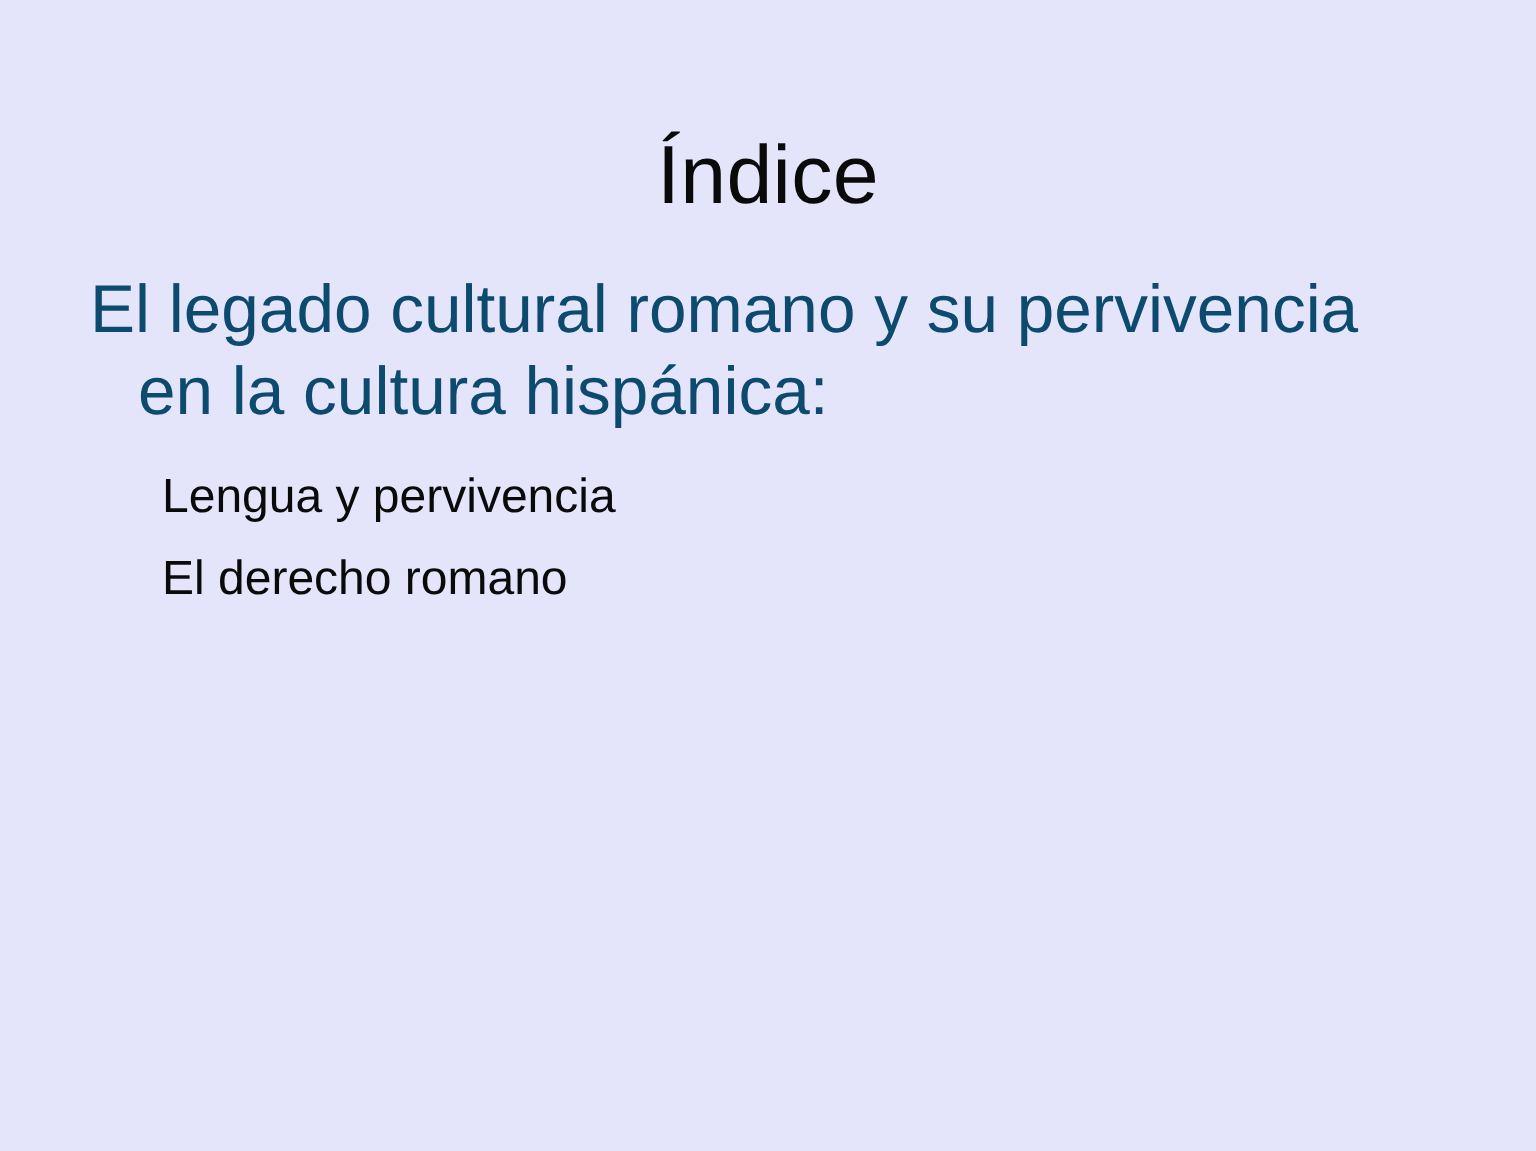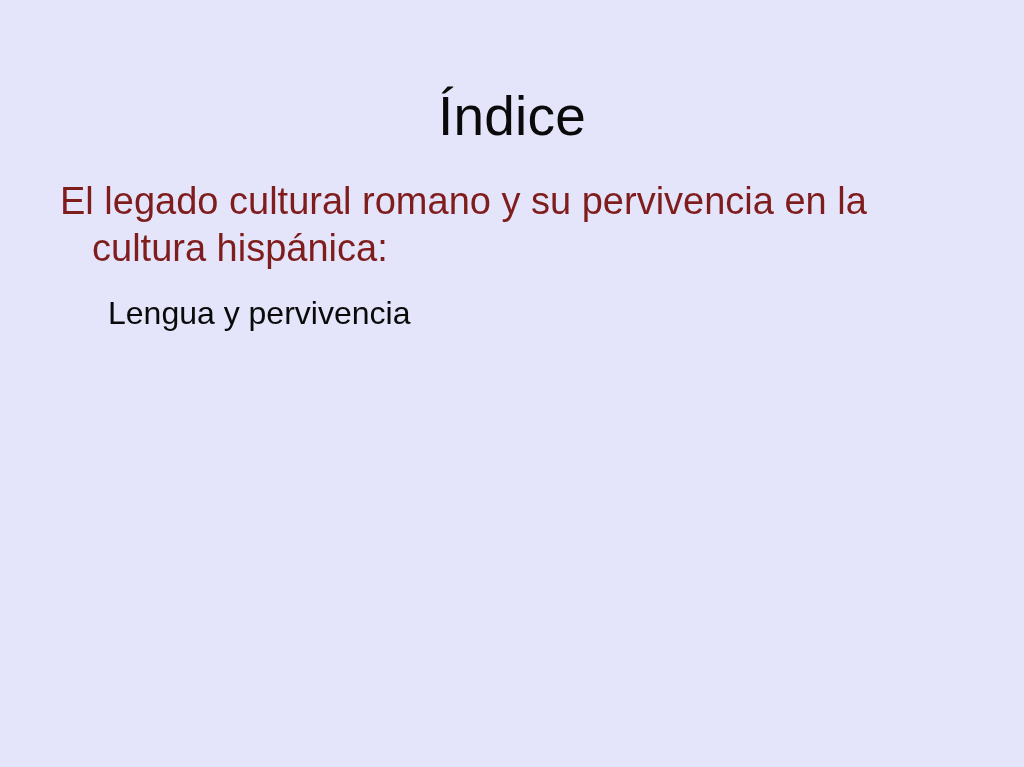--- a/index.html
+++ b/index.html
@@ -43,24 +43,24 @@
   
   .body-block {
     position: absolute;
     top: 178px;
     left: 60px;
     width: 900px;
   }
 
   
   .bullet-l1 {
-    font-size: 38px;
+    font-size: 45px;
     font-weight: 400;
     line-height: 1.23;
-    color: #7f1d1d;
+    color: #0c4a6e;
     padding-left: 32px;
     text-indent: -32px;
     margin: 0 0 14px 0;
     max-width: 890px;
   }
 
   
   .sublist {
     list-style: none;
     margin: 0;
@@ -85,17 +85,18 @@
 <div class="slide">
 
   <h1 class="slide-title">Índice</h1>
 
   <div class="body-block">
 
     <p class="bullet-l1">El legado cultural romano y su pervivencia en la cultura hispánica:</p>
 
     <ul class="sublist">
       <li class="bullet-l2">Lengua y pervivencia</li>
+      <li class="bullet-l2">El derecho romano</li>
     </ul>
 
   </div>
 
 </div>
 
 </body></html>

